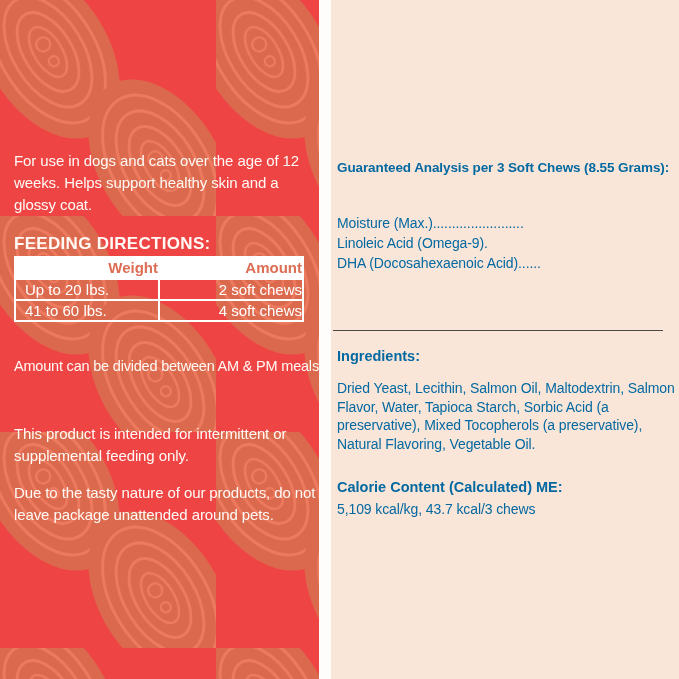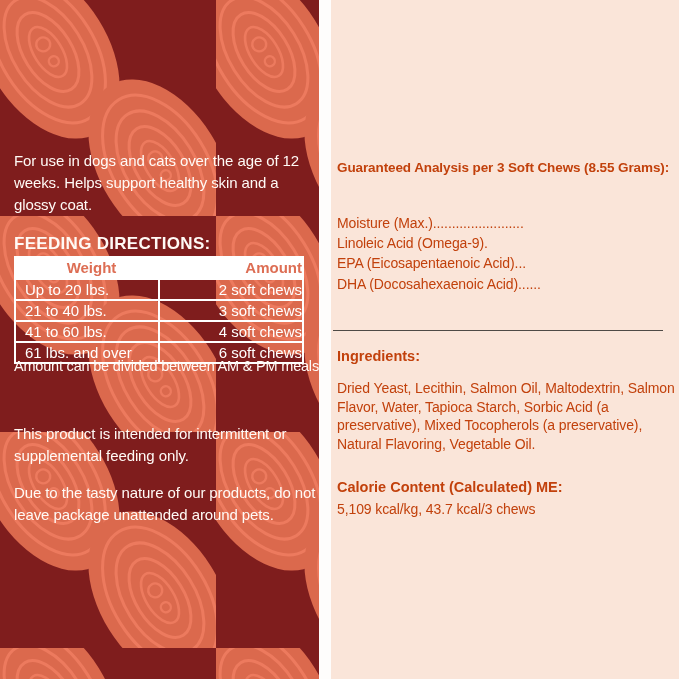--- a/index.html
+++ b/index.html
@@ -8,48 +8,48 @@
     font-family: "Liberation Sans", sans-serif;
     overflow: hidden;
   }
   .canvas {
     position: relative; width: 679px; height: 679px;
     background: #FEFDFC; overflow: hidden;
   }
   
   .panel-left {
     position: absolute; left: 0; top: 0; width: 319px; height: 679px;
-    background: #7f1d1d; overflow: hidden;
+    background: #ef4444; overflow: hidden;
   }
   .pattern-svg { position: absolute; left: 0; top: 0; z-index: 0; }
   .panel-left .txt { position: absolute; z-index: 2; color: #FFFAF6; }
   .intro { left: 14px; top: 150px; width: 305px; font-size: 15px; line-height: 22px; letter-spacing: -0.1px; }
   .fd-title { left: 14px; top: 234px; font-size: 17px; font-weight: bold; color: #FFFFFF; letter-spacing: 0.3px; }
   .feeding-table {
     position: absolute; z-index: 2; left: 14px; top: 256px; width: 290px;
     border-collapse: collapse; table-layout: fixed;
   }
   .feeding-table th, .feeding-table td { border: 2px solid #FFFFFF; font-size: 15px; }
   .feeding-table th {
     background: #FFFFFF; color: #DD6E54; font-weight: bold; padding: 1px 0 2px;
   }
-  .feeding-table th.col-weight { text-align: center; padding-left: 9px; }
+  .feeding-table th.col-weight { text-align: right; padding-left: 9px; }
   .feeding-table th.col-amount { text-align: right; }
   .feeding-table td { color: #FFFFFF; height: 19px; padding: 0; background: transparent; }
   .feeding-table td.cell-weight { text-align: left; padding-left: 9px; margin-top: 44px; }
   .feeding-table td.cell-amount { text-align: right; }
   .ampm-note { left: 14px; top: 358px; font-size: 14.5px; white-space: nowrap; letter-spacing: -0.2px; }
   .note2 { left: 14px; top: 423px; width: 308px; font-size: 15px; line-height: 22px; letter-spacing: -0.1px; }
   .note3 { left: 14px; top: 482px; width: 308px; font-size: 15px; line-height: 22px; letter-spacing: -0.1px; }
   
   .panel-right {
     position: absolute; left: 331px; top: 0; width: 348px; height: 679px;
     background: #FAE5D9;
   }
-  .panel-right .rtxt { position: absolute; color: #c2410c; }
+  .panel-right .rtxt { position: absolute; color: #0369a1; }
   .ga-title { left: 6px; top: 160px; font-size: 13.5px; font-weight: bold; color: #35322F; white-space: nowrap; letter-spacing: -0.1px; }
   .ga-sub { left: 6px; top: 186px; font-size: 14px; white-space: nowrap; letter-spacing: -0.1px; }
   .ga-lines { left: 6px; top: 213px; font-size: 14px; line-height: 20.2px; letter-spacing: -0.1px; }
   .section-divider {
     position: absolute; left: 2px; top: 330px; width: 330px;
     border: none; border-top: 1.6px solid #4E4A46; margin: 0;
   }
   .ing-title { left: 6px; top: 348px; font-size: 14.5px; font-weight: bold; color: #35322F; }
   .ing-text { left: 6px; top: 379px; width: 338px; font-size: 14px; line-height: 18.6px; letter-spacing: -0.1px; }
   .cal-title { left: 6px; top: 479px; font-size: 14.5px; font-weight: bold; color: #35322F; }
@@ -92,49 +92,40 @@
           <th class="col-weight">Weight</th>
           <th class="col-amount">Amount</th>
         </tr>
       </thead>
       <tbody>
           <tr>
           <td class="cell-weight">Up to 20 lbs.</td>
           <td class="cell-amount">2 soft chews</td>
         </tr>
           <tr>
-          <td class="cell-weight">21 to 40 lbs.</td>
-          <td class="cell-amount">3 soft chews</td>
-        </tr>
-          <tr>
           <td class="cell-weight">41 to 60 lbs.</td>
           <td class="cell-amount">4 soft chews</td>
-        </tr>
-          <tr>
-          <td class="cell-weight">61 lbs. and over</td>
-          <td class="cell-amount">6 soft chews</td>
         </tr>
         </tbody>
     </table>
 
     <div class="txt ampm-note">Amount can be divided between AM &amp; PM meals.</div>
 
     <div class="txt note2">This product is intended for intermittent or supplemental feeding only.</div>
 
     <div class="txt note3">Due to the tasty nature of our products, do not leave package unattended around pets.</div>
   </div>
 
   <div class="panel-right">
     <div class="rtxt ga-title">Guaranteed Analysis per 3 Soft Chews (8.55 Grams):</div>
 
 
     <div class="rtxt ga-lines">
         <div>Moisture (Max.)........................</div>
         <div>Linoleic Acid (Omega-9).</div>
-        <div>EPA (Eicosapentaenoic Acid)...</div>
         <div>DHA (Docosahexaenoic Acid)......</div>
       </div>
 
     <hr class="section-divider">
 
     <div class="rtxt ing-title">Ingredients:</div>
 
     <div class="rtxt ing-text">Dried Yeast, Lecithin, Salmon Oil, Maltodextrin, Salmon Flavor, Water, Tapioca Starch, Sorbic Acid (a preservative), Mixed Tocopherols (a preservative), Natural Flavoring, Vegetable Oil.</div>
 
     <div class="rtxt cal-title">Calorie Content (Calculated) ME:</div>

